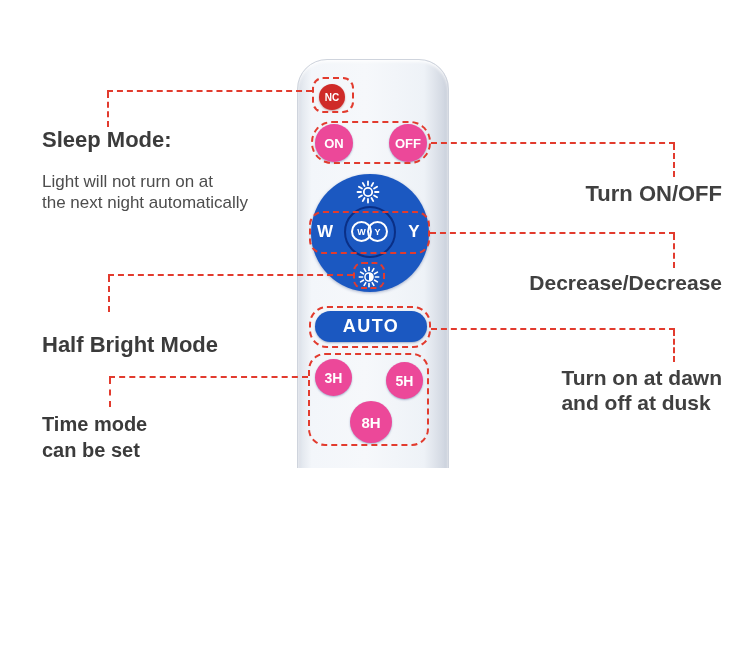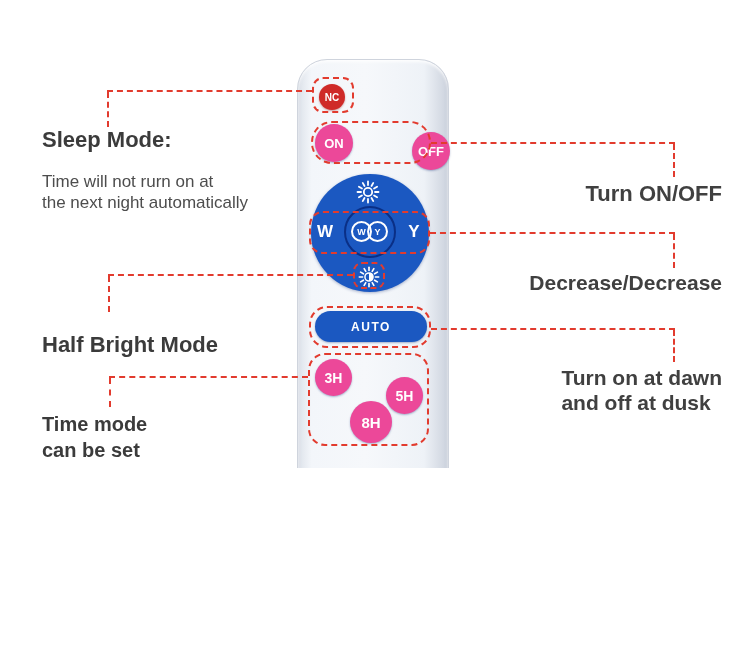--- a/index.html
+++ b/index.html
@@ -16,37 +16,37 @@
     box-shadow:inset 0 2px 3px rgba(255,255,255,.9), inset 0 -2px 4px rgba(120,130,150,.15);
   }
   .seam{position:absolute;left:299px;top:570px;width:146px;height:1px;background:#d7dce4;}
   
   .btn{position:absolute;display:flex;align-items:center;justify-content:center;
        color:#fff;font-weight:700;box-sizing:border-box;}
   .round{border-radius:50%;background:#ec4899;box-shadow:0 1px 2px rgba(20,50,120,.35);}
   .nc{left:319px;top:84px;width:26px;height:26px;border-radius:50%;
       background:#cf2a28;font-size:10px;box-shadow:0 1px 2px rgba(150,30,30,.4);}
   .on {left:315px;top:124px;width:38px;height:38px;font-size:13px;}
-  .off{left:412px;top:124px;width:38px;height:38px;font-size:13px;margin-top:8px;}
+  .off{left:389px;top:124px;width:38px;height:38px;font-size:13px;}
   .bigpad{position:absolute;left:311px;top:174px;width:118px;height:118px;border-radius:50%;
       background:#1b58c1;box-shadow:0 1px 3px rgba(20,50,120,.35);}
   .padletter{position:absolute;width:20px;text-align:center;color:#fff;
       font-weight:700;font-size:17px;top:222px;cursor:default;}
   .ring{position:absolute;left:344px;top:206px;width:52px;height:52px;border-radius:50%;
       border:2px solid #0a2f86;box-sizing:border-box;}
   .wypair{position:absolute;left:351px;top:221px;display:flex;}
   .wycirc{width:21px;height:21px;border:2px solid #fff;border-radius:50%;box-sizing:border-box;
       display:flex;align-items:center;justify-content:center;color:#fff;
       font-size:9px;font-weight:700;background:transparent;}
   .wycirc.second{margin-left:-5px;}
   .sunsvg{position:absolute;}
   .auto{left:315px;top:311px;width:112px;height:31px;border-radius:16px;background:#1b58c1;
-      font-size:12px;letter-spacing:1.5px;box-shadow:0 1px 2px rgba(20,50,120,.35);}
+      font-size:18px;letter-spacing:1.5px;box-shadow:0 1px 2px rgba(20,50,120,.35);}
   .t3{left:315px;top:359px;width:37px;height:37px;font-size:14px;}
-  .t5{left:386px;top:377px;width:37px;height:37px;font-size:14px;}
+  .t5{left:386px;top:362px;width:37px;height:37px;font-size:14px;}
   .t8{left:350px;top:401px;width:42px;height:42px;font-size:15px;}
   
   .dashrect{position:absolute;border:2px dashed #e23b2e;box-sizing:border-box;}
   .hl-nc   {left:312px;top:77px; width:42px; height:36px; border-radius:11px;}
   .hl-onoff{left:311px;top:121px;width:120px;height:43px; border-radius:21px;}
   .hl-wrow {left:309px;top:211px;width:121px;height:43px; border-radius:14px;}
   .hl-half {left:353px;top:262px;width:32px; height:27px; border-radius:9px;}
   .hl-auto {left:309px;top:306px;width:122px;height:42px; border-radius:18px;}
   .hl-time {left:308px;top:353px;width:121px;height:93px; border-radius:17px;}
   .lh{position:absolute;height:0;border-top:2px dashed #e23b2e;}
@@ -156,21 +156,21 @@
   <div class="lv ld-time-v"></div>
   <div class="lh ld-on-h"></div>
   <div class="lv ld-on-v"></div>
   <div class="lh ld-bri-h"></div>
   <div class="lv ld-bri-v"></div>
   <div class="lh ld-dawn-h"></div>
   <div class="lv ld-dawn-v"></div>
 
   <div class="ann sleep-title">Sleep Mode:</div>
   <div class="ann sleep-desc">
-    <div>Time will not rurn on at</div>
+    <div>Light will not rurn on at</div>
     <div>the next night automatically</div>
   </div>
   <div class="ann half-title">Half Bright Mode</div>
   <div class="ann time-text">
     <div>Time mode</div>
     <div>can be set</div>
   </div>
 
   <div class="right-ann onoff-text">Turn ON/OFF</div>
   <div class="right-ann bri-text">

